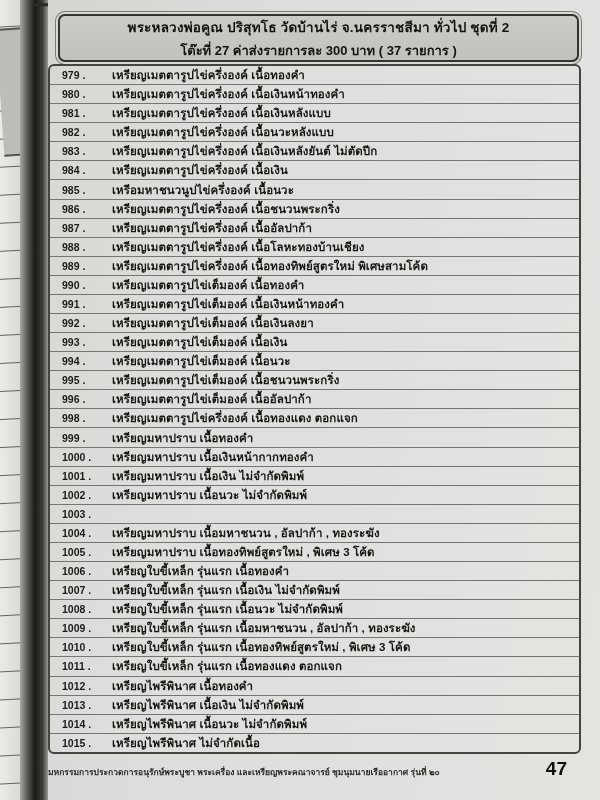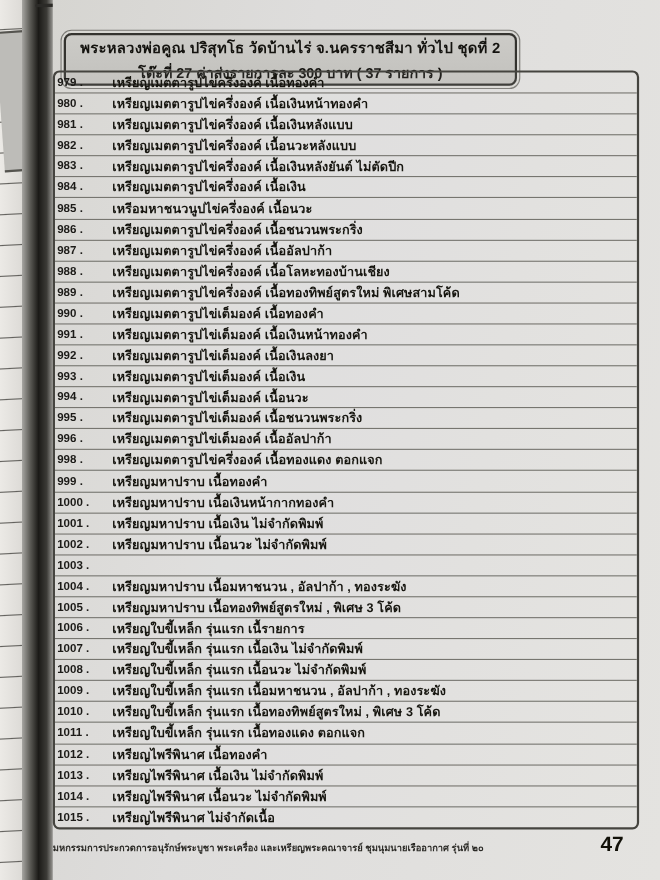--- a/index.html
+++ b/index.html
@@ -33,40 +33,40 @@
     background:#2b2a27; transform:rotate(-1.2deg); border-radius:2px;
   }
 
   
   .page {
     position:absolute; left:48px; top:0; width:552px; height:800px;
     background:linear-gradient(100deg,#d6d5d1 0%,#dedddc 35%,#e4e3e0 100%);
   }
 
   .header-box {
-    position:absolute; left:10px; top:30px; width:412px; height:48px;
+    position:absolute; left:10px; top:14px; width:521px; height:48px;
     background:linear-gradient(#cccbc7,#c2c1bd);
     border:2px solid #34332f; border-radius:7px;
     box-shadow:0 0 0 2px #d9d8d4, 0 0 0 3px #7a7974;
     display:flex; flex-direction:column; justify-content:flex-start; align-items:center;
     gap:2px; text-align:center;
   }
   .header-box .l1 { font-size:13.5px; font-weight:700; color:#14130f; letter-spacing:.2px; }
   .header-box .l2 { font-size:13px;  font-weight:700; color:#14130f; }
 
   .items-table {
     position:absolute; left:0; top:64px; width:533px; height:690px;
     border:2px solid #45443f; border-radius:6px;
     background:rgba(255,255,255,.06);
     display:flex; flex-direction:column; overflow:hidden;
   }
   .row {
     flex:1 1 0; display:flex; align-items:center;
     border-bottom:1px solid #76756f;
-    padding-left:2px;
+    padding-left:12px;
   }
   .row:last-child { border-bottom:none; }
   .row .no {
     width:50px; flex:0 0 50px;
     font-size:10.5px; font-weight:700; color:#1c1b18;
   }
   .row .desc {
     font-size:11.5px; font-weight:600; color:#16150f;
     white-space:nowrap; letter-spacing:.1px;
   }
@@ -224,21 +224,21 @@
     <span class="desc">เหรียญมหาปราบ เนื้อมหาชนวน , อัลปาก้า , ทองระฆัง</span>
   </div>
 
   <div class="row">
     <span class="no">1005 .</span>
     <span class="desc">เหรียญมหาปราบ เนื้อทองทิพย์สูตรใหม่ , พิเศษ 3 โค้ด</span>
   </div>
 
   <div class="row">
     <span class="no">1006 .</span>
-    <span class="desc">เหรียญใบขี้เหล็ก รุ่นแรก เนื้รายการ</span>
+    <span class="desc">เหรียญใบขี้เหล็ก รุ่นแรก เนื้อทองคำ</span>
   </div>
 
   <div class="row">
     <span class="no">1007 .</span>
     <span class="desc">เหรียญใบขี้เหล็ก รุ่นแรก เนื้อเงิน ไม่จำกัดพิมพ์</span>
   </div>
 
   <div class="row">
     <span class="no">1008 .</span>
     <span class="desc">เหรียญใบขี้เหล็ก รุ่นแรก เนื้อนวะ ไม่จำกัดพิมพ์</span>

